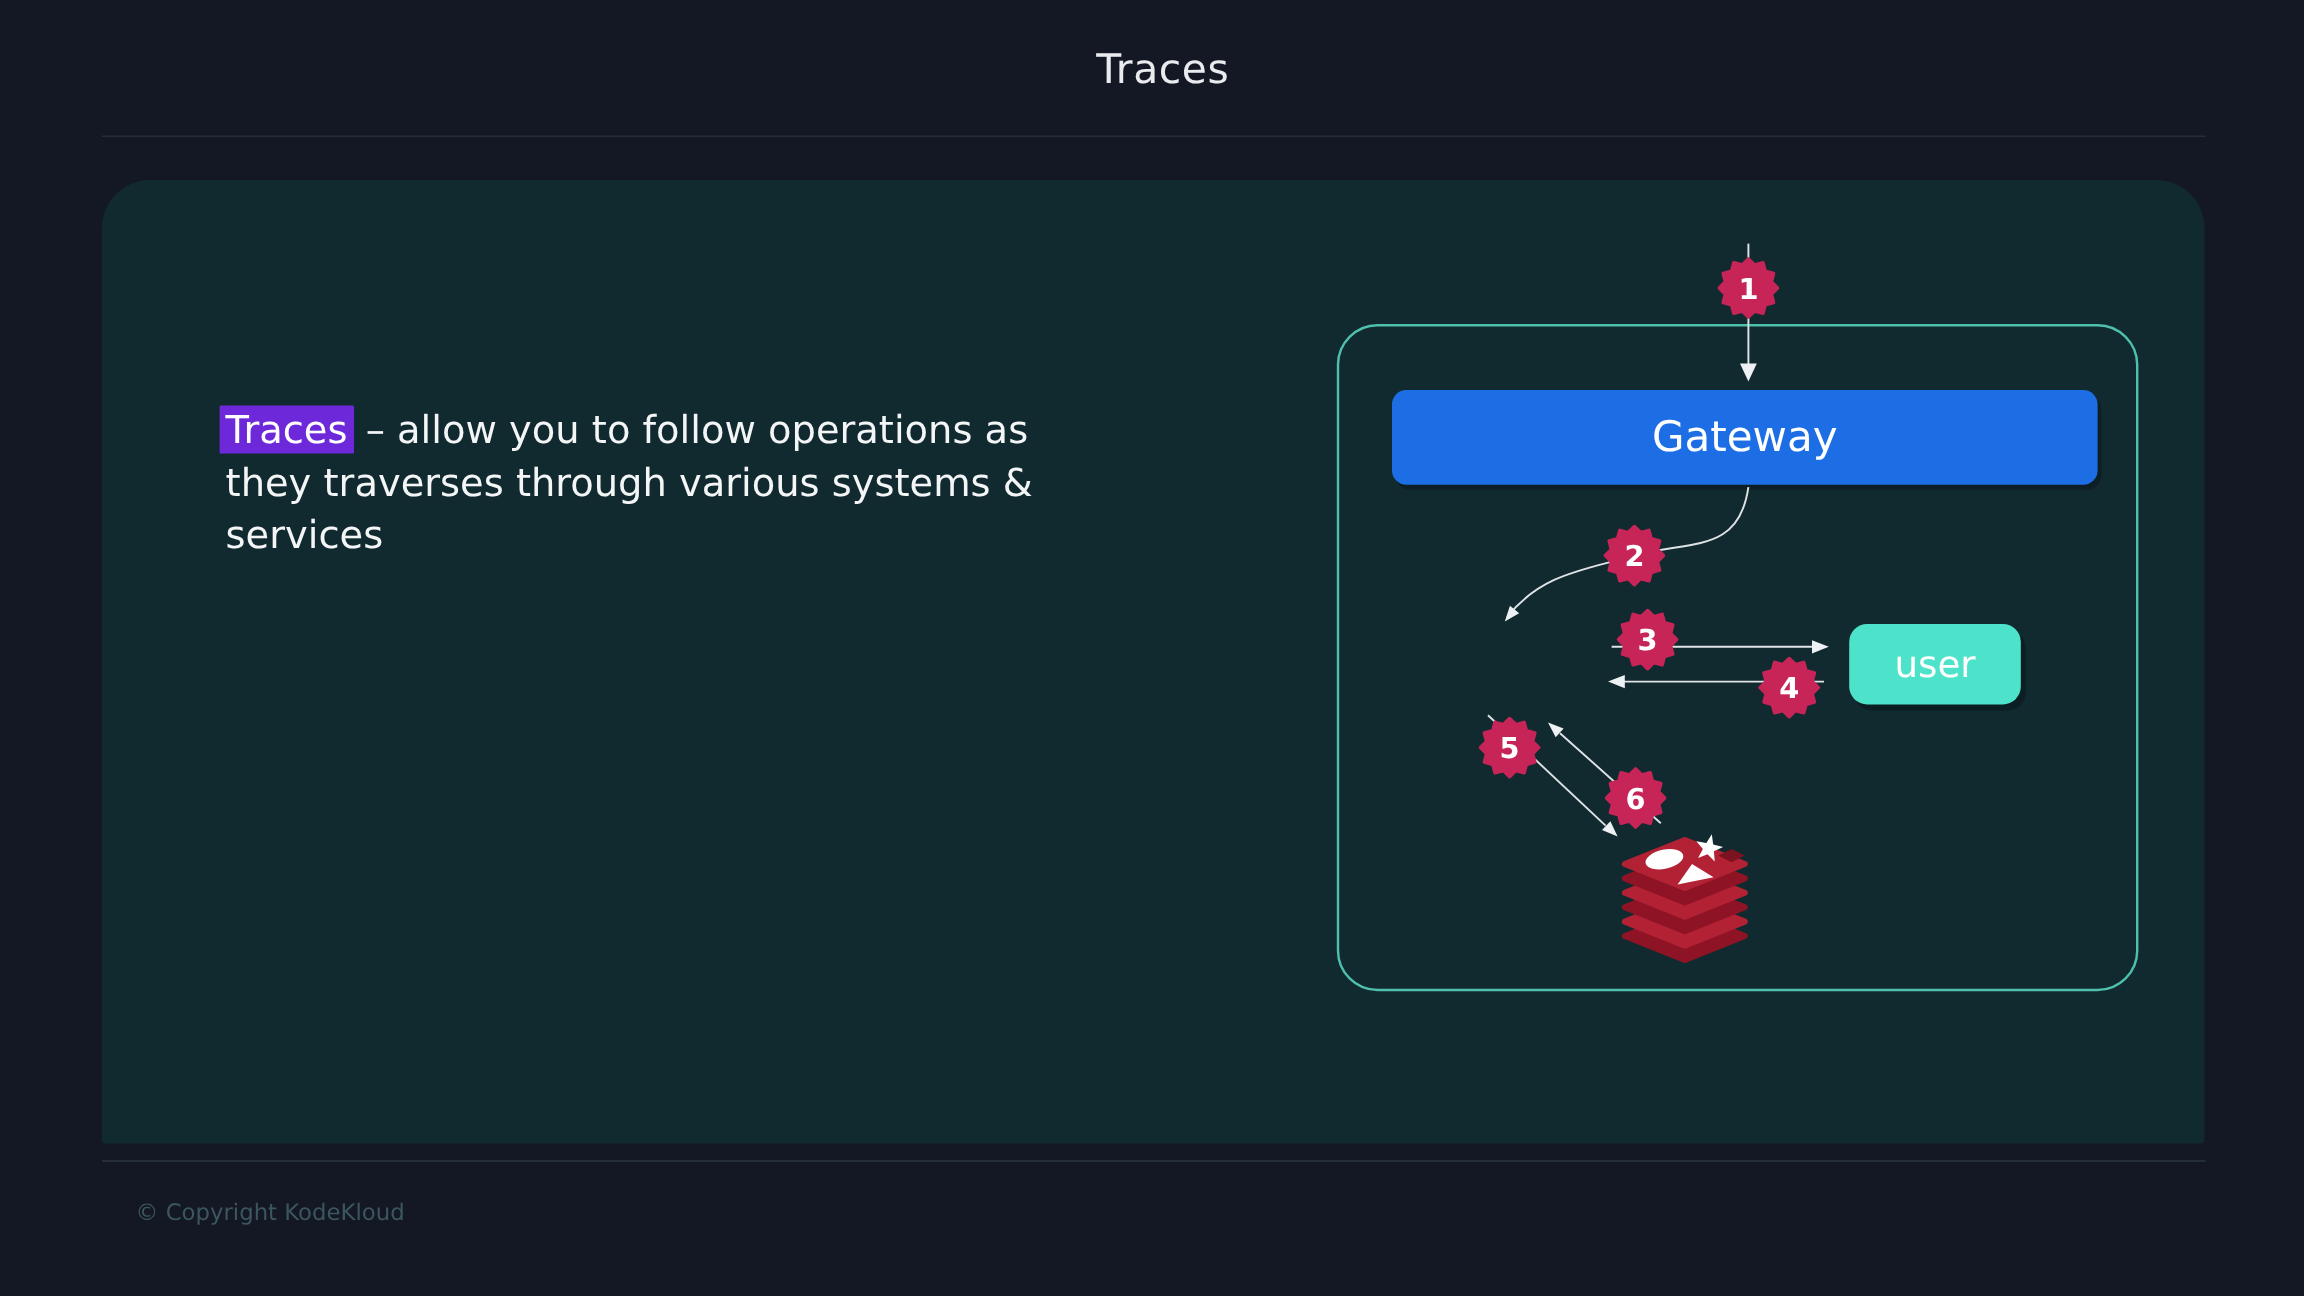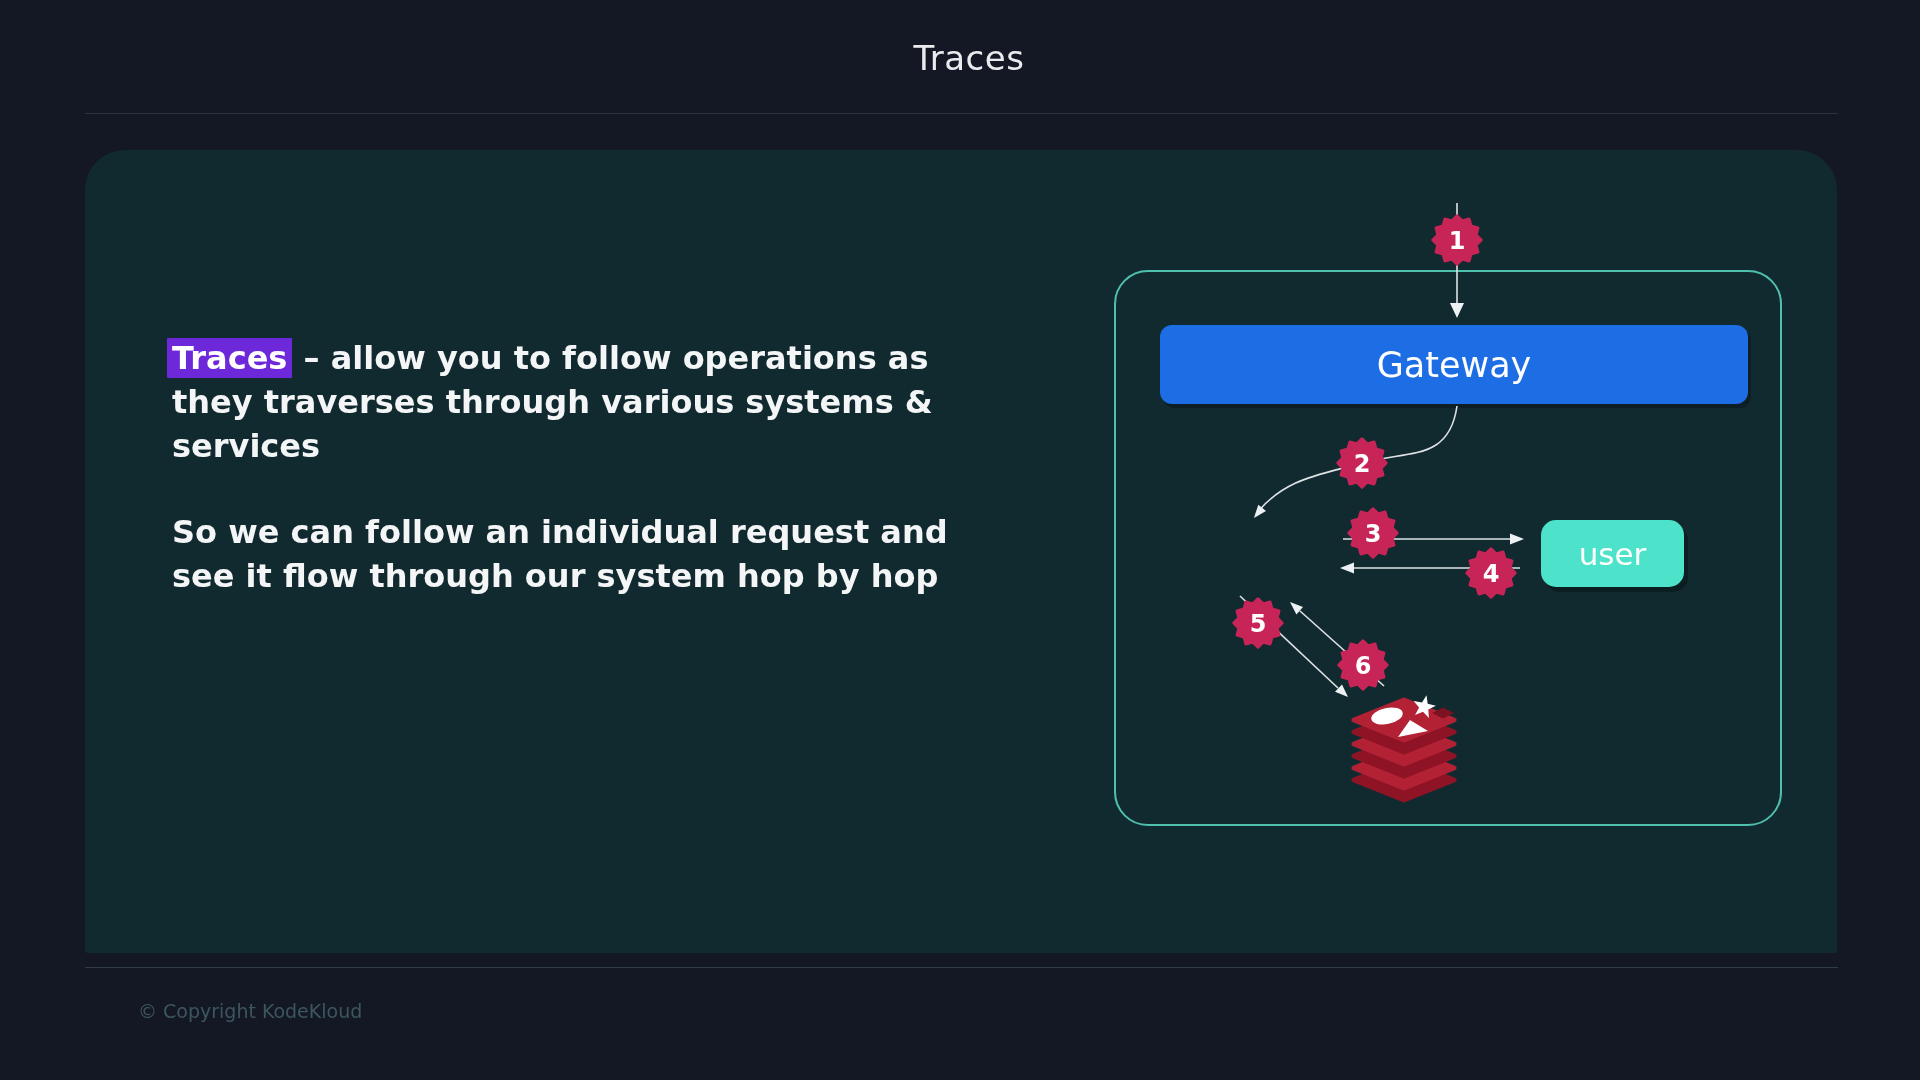--- a/index.html
+++ b/index.html
@@ -15,21 +15,21 @@
     text-align:center; font-size:34px; font-weight:400; color:#e9ebee;
     letter-spacing:0.5px;
   }
   .divider { position:absolute; left:85px; width:1753px; height:1px; }
   .divider.top { top:113px; background:#2c323e; }
   .divider.bottom { top:967px; background:#495c62; opacity:0.55; }
   .card {
     position:absolute; left:85px; top:150px; width:1752px; height:803px;
     background:#112a2f; border-radius:40px 40px 3px 3px;
   }
-  .textblock { position:absolute; left:172px; top:336px; width:900px;font-weight:bold; }
+  .textblock { position:absolute; left:188px; top:336px; width:900px; }
   .para {
     margin:0 0 42px 0; font-size:32px; line-height:44px;
     white-space:pre-line; color:#f4f5f6;
   }
   .hl {
     background:#6d28d9; color:#ffffff;
     padding:1px 5px; margin-left:-5px; border-radius:1px;
   }
   .diagram-frame {
     position:absolute; left:1114px; top:270px; width:668px; height:556px;
@@ -52,40 +52,38 @@
   .node.user { left:1541px; top:520px; }
   .overlay { position:absolute; left:1080px; top:180px; width:740px; height:680px; }
   .lines path { stroke:#dfe3e6; stroke-width:1.6; fill:none; }
   .heads polygon { fill:#eef1f3; }
   .badge use { fill:#c72458; stroke:#c72458; stroke-width:3; stroke-linejoin:round; }
   .badge text {
     fill:#ffffff; font-family:"DejaVu Sans","Liberation Sans",sans-serif;
     font-size:24px; font-weight:700; text-anchor:middle; dominant-baseline:central;
   }
   .copyright {
-    position:absolute; left:138px; top:1000px;
+    position:absolute; left:113px; top:1000px;
     font-size:19px; color:#3c565e;
   }
 </style>
 </head>
 <body>
 
 <div class="stage">
 
   <div class="title">Traces</div>
   <div class="divider top"></div>
 
   <div class="card"></div>
 
   <div class="textblock">
     <p class="para"><span class="hl">Traces</span><span> – allow you to follow operations as
 they traverses through various systems &amp;
 services</span></p>
-    <p class="para">So we can follow an individual request and
-see it flow through our system hop by hop</p>
   </div>
 
   <div class="diagram-frame"></div>
 
   <div class="node gateway">Gateway</div>
   <div class="node svc user">user</div>
 
   <svg class="overlay" viewBox="1080 180 740 680" xmlns="http://www.w3.org/2000/svg">
     <defs>
       <polygon id="seal" points="24.2,0 19.13,5.13 20.96,12.1 14,14 12.1,20.96 5.13,19.13 0,24.2 -5.13,19.13 -12.1,20.96 -14,14 -20.96,12.1 -19.13,5.13 -24.2,0 -19.13,-5.13 -20.96,-12.1 -14,-14 -12.1,-20.96 -5.13,-19.13 0,-24.2 5.13,-19.13 12.1,-20.96 14,-14 20.96,-12.1 19.13,-5.13"></polygon>

